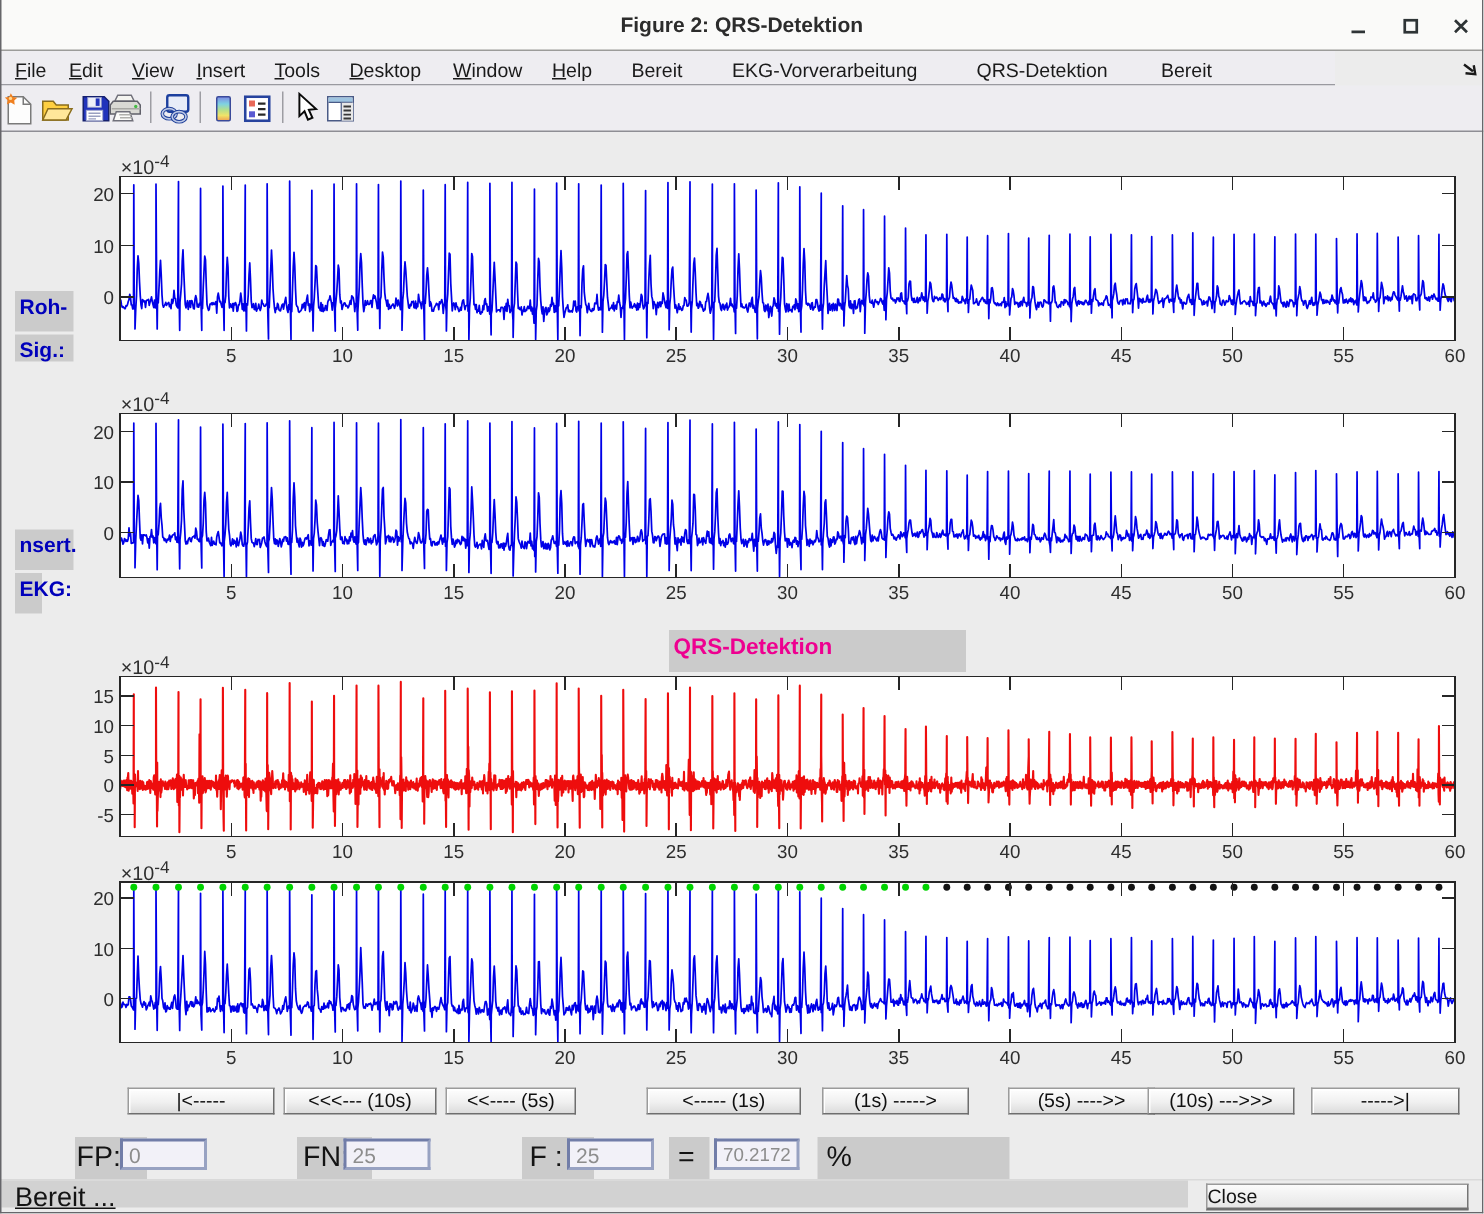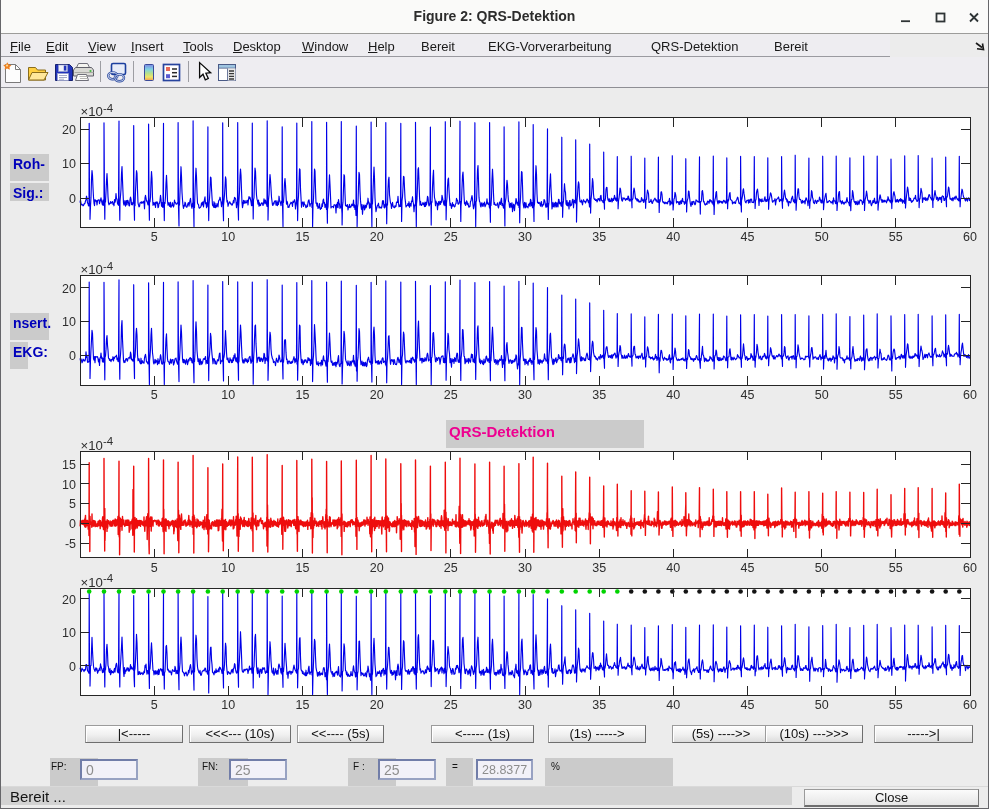--- a/index.html
+++ b/index.html
@@ -5,35 +5,35 @@
  font-family:"Liberation Sans",sans-serif;-webkit-font-smoothing:antialiased;}
 .abs{position:absolute;}
 #frame{left:0;top:0;width:989px;height:809px;border-left:1px solid #66666a;border-right:1px solid #66666a;border-bottom:1px solid #66666a;box-sizing:border-box;z-index:50;pointer-events:none;}
 #titlebar{left:0;top:0;width:989px;height:33px;background:#fafaf9;border-bottom:1px solid #9c9c9a;}
 #title{width:100%;text-align:center;top:8px;font-size:14px;font-weight:bold;color:#2c2c2c;}
 #menubar{left:0;top:34px;width:850px;height:22px;background:#eeedf1;border-bottom:1px solid #9a9aa0;padding-left:40px;}
 .menu{position:absolute;top:5px;font-size:13px;color:#1a1a1a;}
 #toolbar{left:0;top:57px;width:989px;height:30px;background:#eeedf1;border-bottom:1px solid #8e8e94;}
 .tsep{position:absolute;top:4px;width:1px;height:21px;background:#9d9da3;}
 #figarea{left:1px;top:88px;width:987px;height:698px;background:#ececec;}
-.lbl{position:absolute;background:#cbcbcb;color:#0000bb;font-weight:bold;font-size:14px;padding:2px 0 0 3px;box-sizing:border-box;}
+.lbl{position:absolute;background:#cbcbcb;color:#0000bb;font-weight:bold;font-size:14px;padding:2px 0 0 3px;box-sizing:border-box;margin-top:40px;}
 #qrstitle{left:446px;top:420px;width:198px;height:28px;background:#cbcbcb;color:#ee0090;font-weight:bold;font-size:15px;padding:3px 0 0 3px;box-sizing:border-box;}
 .btn{position:absolute;top:725px;height:18px;box-sizing:border-box;border:1px solid #9b9b9b;border-right-color:#6e6e6e;border-bottom-color:#6e6e6e;
  background:linear-gradient(180deg,#fefefe 0%,#f0f0f0 55%,#dcdcdc 100%);
  box-shadow:inset 1px 1px 0 #ffffff;
  font-size:13px;color:#101010;text-align:center;line-height:15px;}
 .gpan{position:absolute;top:758px;height:29px;background:#cbcbcb;}
-.glab{position:absolute;top:761px;font-size:10px;color:#141414;}
+.glab{position:absolute;top:761px;font-size:19px;color:#141414;}
 .inp{position:absolute;top:759px;height:21px;box-sizing:border-box;border:2px solid;
  border-color:#717da8 #98a2c2 #98a2c2 #717da8;background:#f2f1f8;color:#8d8d8d;
  font-size:14px;padding:1px 0 0 4px;}
 #statusbar{left:0;top:786px;width:989px;height:23px;background:#ececec;border-top:1px solid #d9d9d9;}
-#statusin{left:1px;top:787px;width:791px;height:18px;background:#d2d2d2;font-size:15px;color:#141414;padding:1px 0 0 9px;box-sizing:border-box;}
+#statusin{left:1px;top:787px;width:791px;height:18px;background:#d2d2d2;font-size:18px;color:#141414;padding:1px 0 0 9px;box-sizing:border-box;text-decoration:underline;}
 #closebtn{left:804px;top:789px;width:175px;height:18px;box-sizing:border-box;border:1px solid #9a9a9a;border-bottom:2px solid #6e6e6e;border-right:1px solid #757575;
- background:linear-gradient(180deg,#fbfbfb,#e6e6e6);font-size:13px;color:#141414;text-align:center;line-height:15px;}
+ background:linear-gradient(180deg,#fbfbfb,#e6e6e6);font-size:13px;color:#141414;line-height:15px;}
 svg text{font-family:"Liberation Sans",sans-serif;}
 </style></head>
 <body>
 <div class="abs" id="titlebar">
     <div class="abs" id="title">Figure 2: QRS-Detektion</div>
 <svg class="abs" style="left:896px;top:11px" width="85" height="14" viewBox="0 0 85 14" fill="none" stroke="#2e3436" stroke-width="1.8">
 <path d="M5 10.2H14"></path>
       <rect x="40.5" y="2.5" width="8" height="8"></rect>
       <path d="M74 2.5L82 10.5M82 2.5L74 10.5"></path>
     </svg>
@@ -434,19 +434,19 @@
 <div class="glab" style="left:51px">FP:</div>
 <div class="inp" style="left:80px;width:58px;">0</div>
 <div class="gpan" style="left:198px;width:50px;"></div>
 <div class="glab" style="left:202px">FN:</div>
 <div class="inp" style="left:229px;width:58px;">25</div>
 <div class="gpan" style="left:348px;width:48px;"></div>
 <div class="glab" style="left:353px">F :</div>
 <div class="inp" style="left:378px;width:58px;">25</div>
 <div class="gpan" style="left:446px;width:27px;"></div>
 <div class="glab" style="left:452px">=</div>
-<div class="inp" style="left:476px;width:57px;font-size:12.5px;padding-top:2px;">28.8377</div>
+<div class="inp" style="left:476px;width:57px;font-size:12.5px;padding-top:2px;">70.2172</div>
 <div class="gpan" style="left:545px;width:128px;"></div>
 <div class="glab" style="left:551px">%</div>
 <div class="abs" id="statusbar"></div>
 <div class="abs" id="statusin">Bereit ...</div>
 <div class="abs" id="closebtn">Close</div>
 <div class="abs" id="frame"></div>
 
 </body></html>

